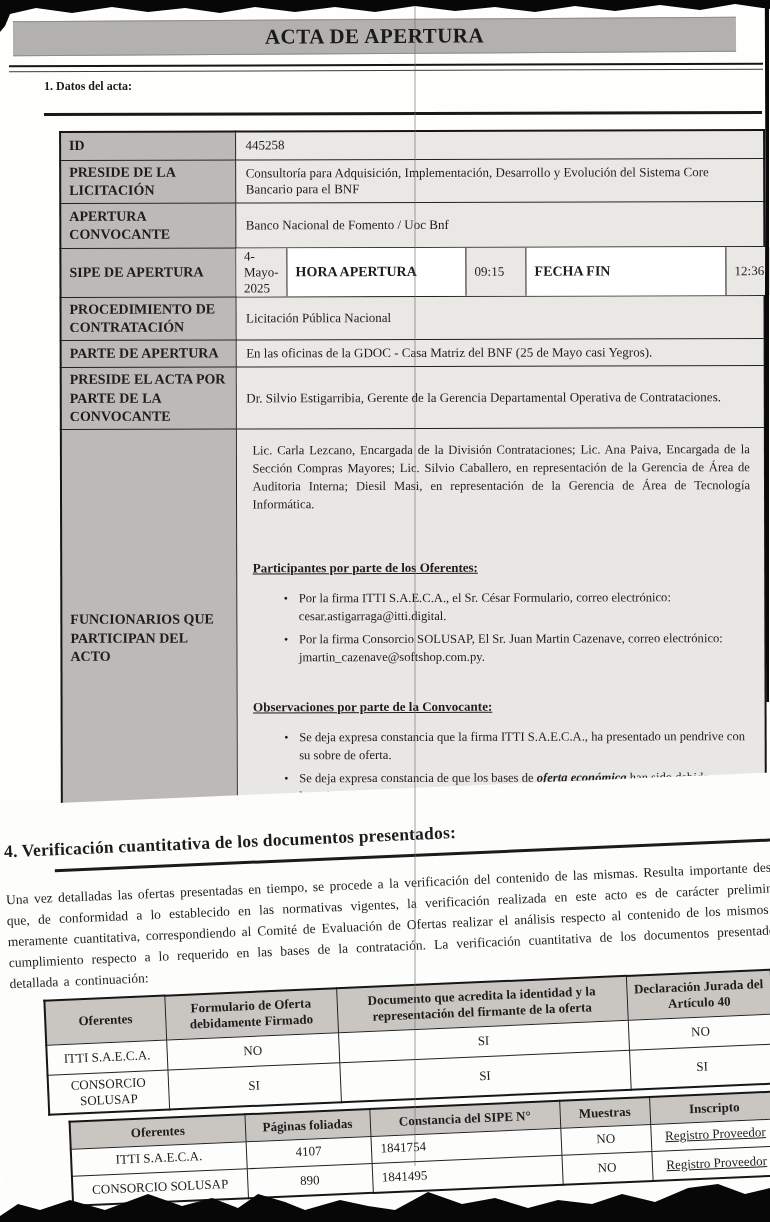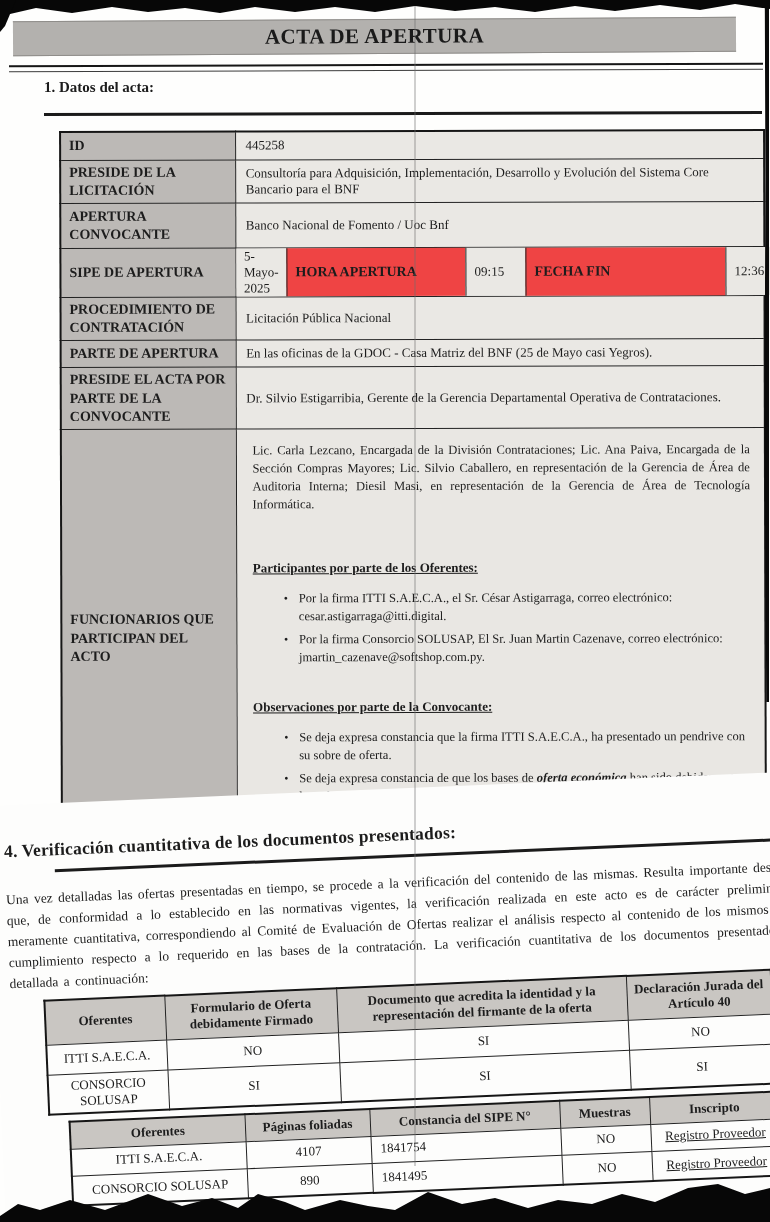--- a/index.html
+++ b/index.html
@@ -27,39 +27,39 @@
   
   .banner{
     position:absolute;left:13px;top:19px;width:723px;height:33px;
     background:#b3b1ae;border-top:1px solid #8f8d8a;border-bottom:1px solid #8f8d8a;
     display:flex;align-items:center;justify-content:center;
     transform:rotate(-.35deg);
   }
   .banner span{font-size:21px;font-weight:bold;letter-spacing:.5px;color:#1a1a1a;}
   .rule-a{position:absolute;left:9px;top:64px;width:754px;height:4px;
     border-top:2px solid #161616;border-bottom:1px solid #3c3c3c;transform:rotate(-.2deg);}
-  .h-datos{position:absolute;left:44px;top:79px;font-size:15px;font-weight:bold;}
+  .h-datos{position:absolute;left:44px;top:79px;font-size:12px;font-weight:bold;}
   .rule-b{position:absolute;left:44px;top:112px;width:718px;height:3px;background:#1a1a1a;transform:rotate(-.15deg);}
 
   
   .main-table-wrap{position:absolute;left:60px;top:130px;width:704px;transform:rotate(-.15deg);}
   table{border-collapse:collapse;table-layout:fixed;}
   .main-table{width:704px;border:2.5px solid #161616;}
   .main-table td{border:1.5px solid #222;vertical-align:middle;}
   td.lbl{
     background:#bcb9b6;font-weight:bold;font-size:14px;line-height:1.3;
     padding:3px 8px;width:175px;
   }
   td.val{background:#eae8e4;font-size:13px;padding:3px 10px;}
   .fecha-cell{padding:0 !important;}
   .fecha-flex{display:flex;height:100%;align-items:stretch;}
   .fecha-flex > div{display:flex;align-items:center;border-left:1.5px solid #222;}
   .fecha-flex > div:first-child{border-left:none;}
   .seg-val{background:#eae8e4;font-size:13px;padding:0 8px;}
-  .seg-lbl{background:#ef4444;font-weight:bold;font-size:14px;padding:4px 8px;}
+  .seg-lbl{background:#ffffff;font-weight:bold;font-size:14px;padding:4px 8px;}
   .w-date{width:95px;}.w-hal{width:162px;flex:none;}.w-ha{width:43px;flex:none;}
   .w-hfl{width:183px;flex:none;}.w-hf{flex:1;}
   
   td.bigcell{background:#e9e7e3;vertical-align:top;padding:12px 14px 0 16px;font-size:12.6px;line-height:18px;}
   .intro{margin:0;text-align:justify;word-spacing:1px;}
   .sub-h{font-weight:bold;text-decoration:underline;font-size:13px;margin:0;}
   .sub-h.first{margin-top:46px;}
   .sub-h.second{margin-top:32px;}
   ul.blist{list-style:none;margin:12px 0 0 0;padding:0 0 0 46px;}
   ul.blist li{position:relative;margin:0 0 5px 0;max-width:462px;line-height:18px;}
@@ -121,21 +121,21 @@
         <td class="val">Consultoría para Adquisición, Implementación, Desarrollo y Evolución del Sistema Core Bancario para el BNF</td>
       </tr>
       <tr style="height:45px">
         <td class="lbl">APERTURA CONVOCANTE</td>
         <td class="val">Banco Nacional de Fomento / Uoc Bnf</td>
       </tr>
       <tr style="height:27px">
         <td class="lbl">SIPE DE APERTURA</td>
         <td class="val fecha-cell">
           <div class="fecha-flex">
-            <div class="seg-val w-date">5-Mayo-2025</div>
+            <div class="seg-val w-date">4-Mayo-2025</div>
             <div class="seg-lbl w-hal">HORA APERTURA</div>
             <div class="seg-val w-ha">09:15</div>
             <div class="seg-lbl w-hfl">FECHA FIN</div>
             <div class="seg-val w-hf">12:36</div>
           </div>
         </td>
       </tr>
       <tr style="height:43px">
         <td class="lbl">PROCEDIMIENTO DE CONTRATACIÓN</td>
         <td class="val">Licitación Pública Nacional</td>
@@ -147,21 +147,21 @@
       <tr style="height:62px">
         <td class="lbl">PRESIDE EL ACTA POR PARTE DE LA CONVOCANTE</td>
         <td class="val">Dr. Silvio Estigarribia, Gerente de la Gerencia Departamental Operativa de Contrataciones.</td>
       </tr>
       <tr style="height:405px">
         <td class="lbl">FUNCIONARIOS QUE PARTICIPAN DEL ACTO</td>
         <td class="bigcell">
           <p class="intro">Lic. Carla Lezcano, Encargada de la División Contrataciones; Lic. Ana Paiva, Encargada de la Sección Compras Mayores; Lic. Silvio Caballero, en representación de la Gerencia de Área de Auditoria Interna; Diesil Masi, en representación de la Gerencia de Área de Tecnología Informática.</p>
           <p class="sub-h first">Participantes por parte de los Oferentes:</p>
           <ul class="blist">
-            <li><span>Por la firma ITTI S.A.E.C.A., el Sr. César Astigarraga, correo electrónico: cesar.astigarraga@itti.digital.</span></li>
+            <li><span>Por la firma ITTI S.A.E.C.A., el Sr. César Formulario, correo electrónico: cesar.astigarraga@itti.digital.</span></li>
             <li><span>Por la firma Consorcio SOLUSAP, El Sr. Juan Martin Cazenave, correo electrónico: jmartin_cazenave@softshop.com.py.</span></li>
           </ul>
           <p class="sub-h second">Observaciones por parte de la Convocante:</p>
           <ul class="blist">
             <li><span>Se deja expresa constancia que la firma ITTI S.A.E.C.A., ha presentado un pendrive con su sobre de oferta.</span></li>
             <li><span>Se deja expresa constancia de que los bases de </span><span class="bi">oferta económica</span><span> han sido debidamente lacrados por los representantes de los oferentes y los funcionarios del Banco Nacional de Fomento presentes en este acto, para su guarda y custodia, hasta la segunda etapa de esta convocatoria.</span></li>
           </ul>
         </td>
       </tr>
     </tbody>

